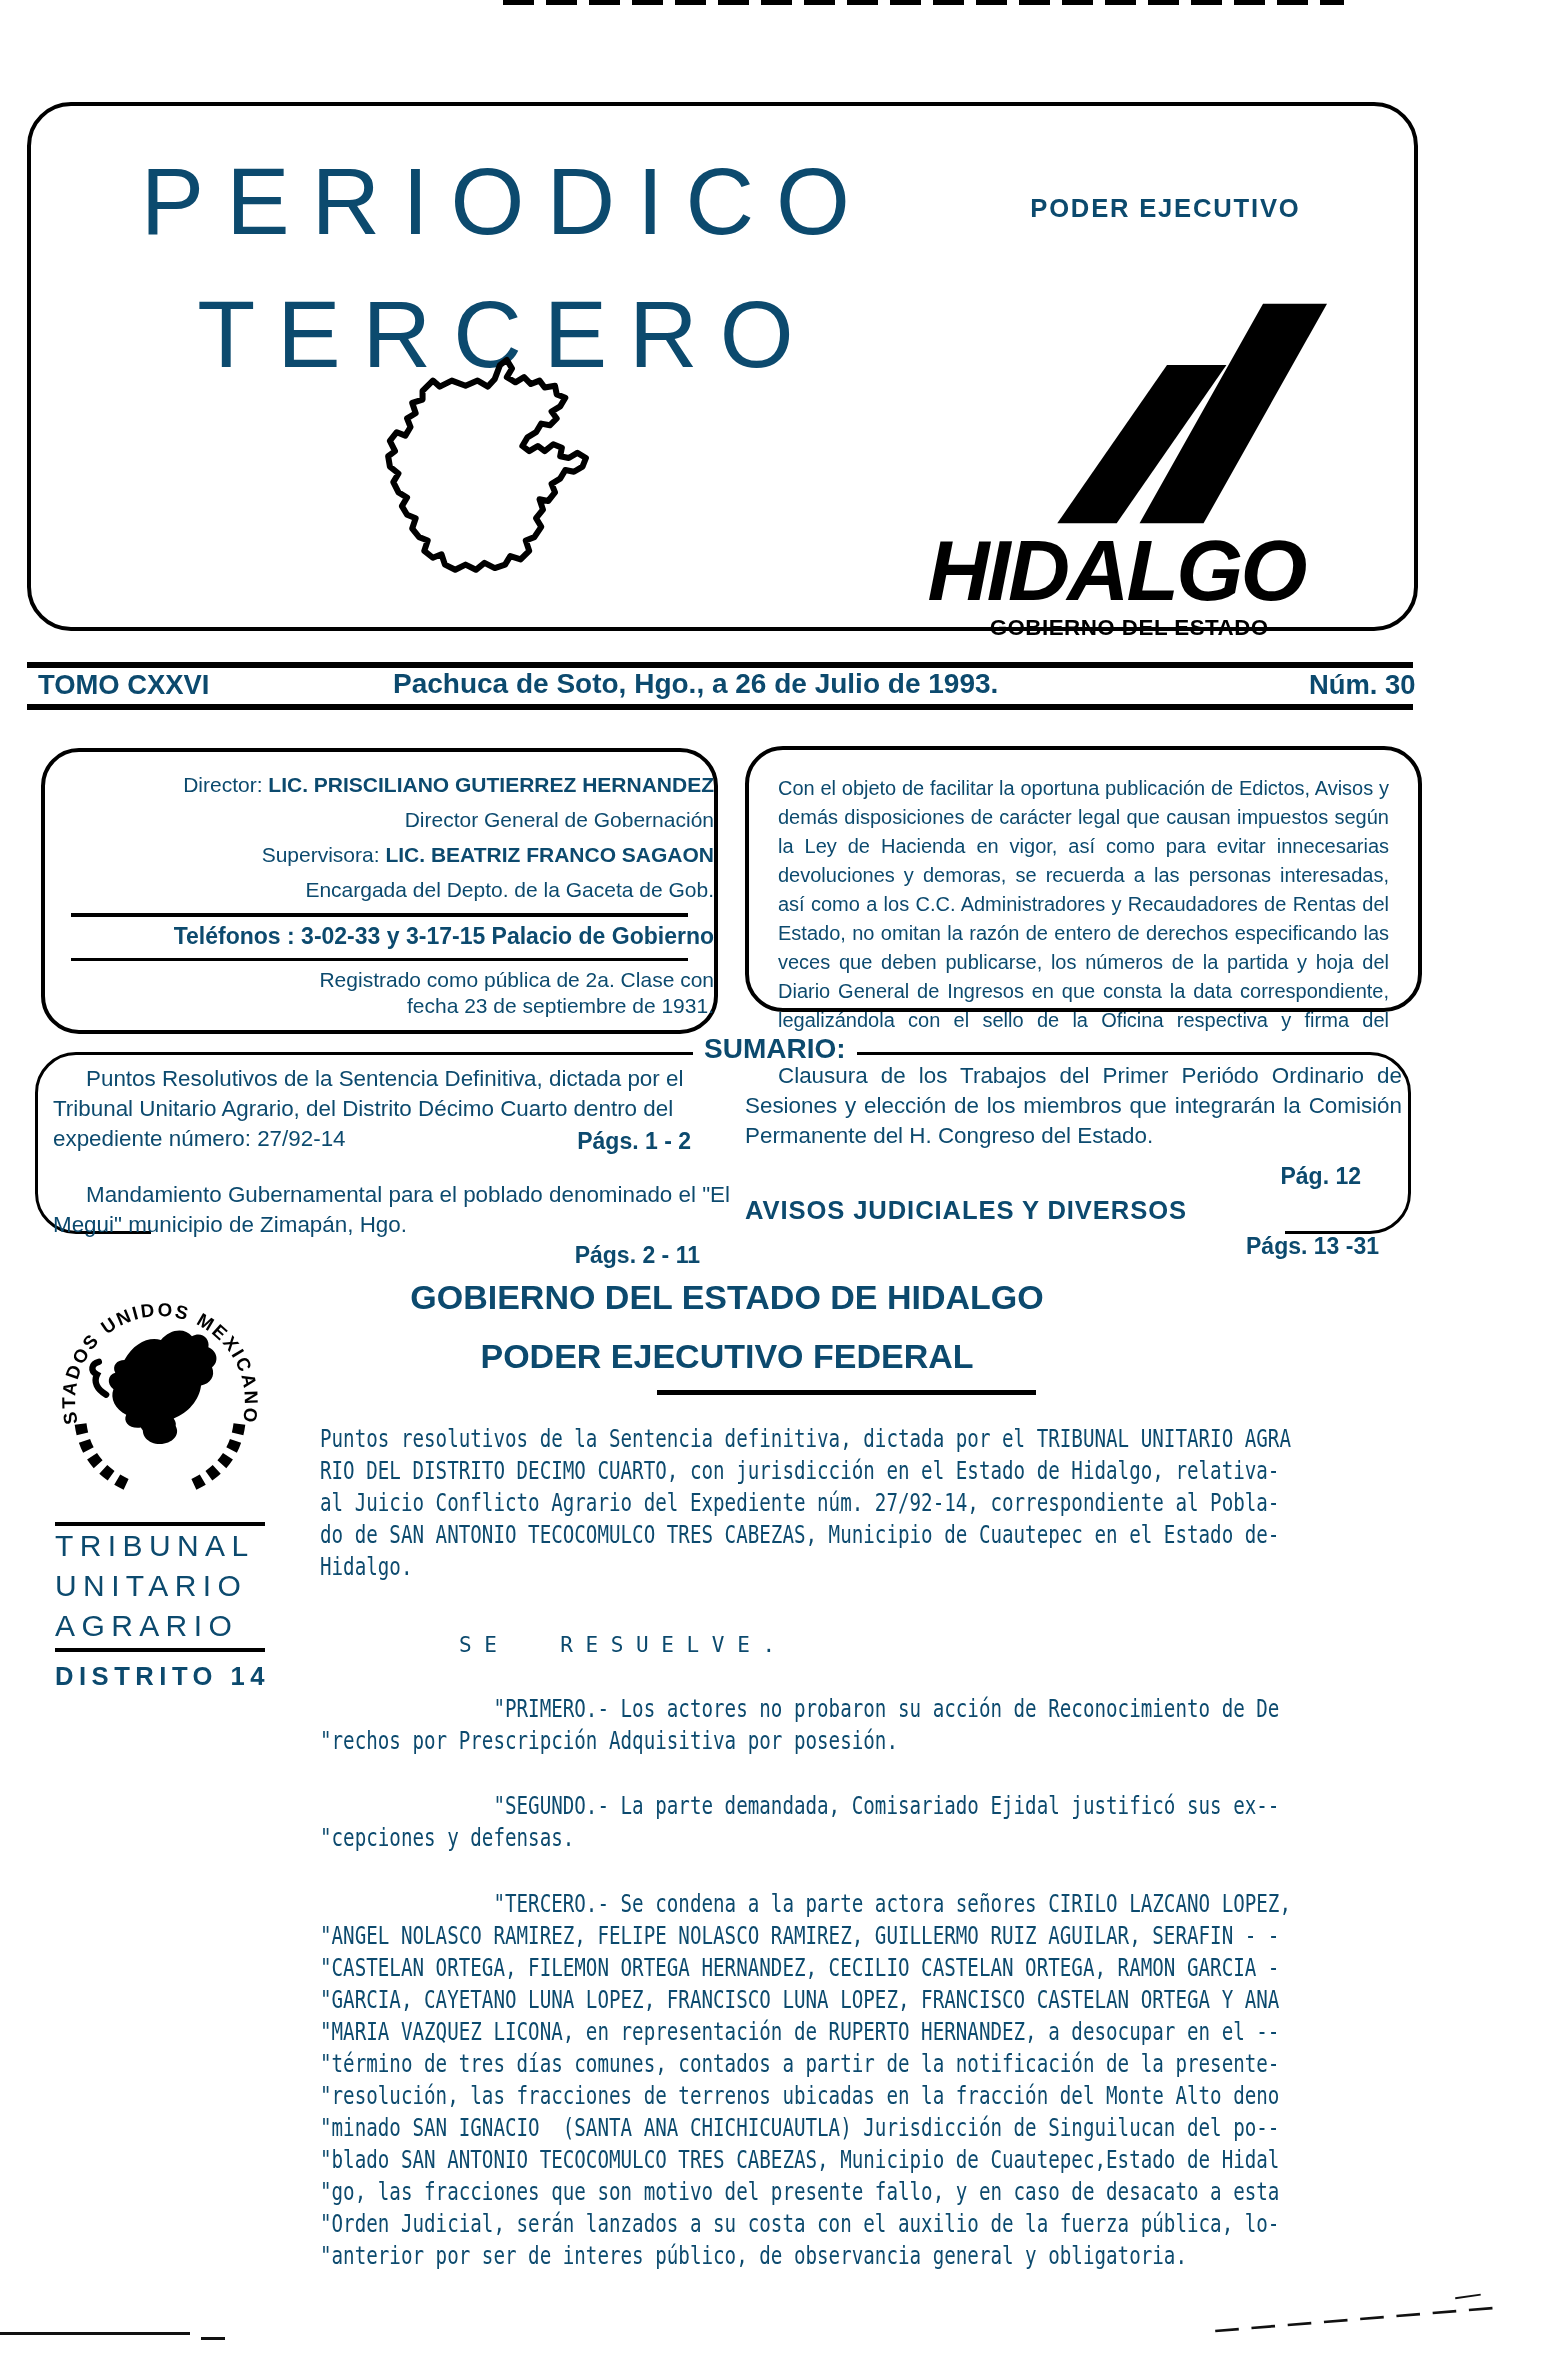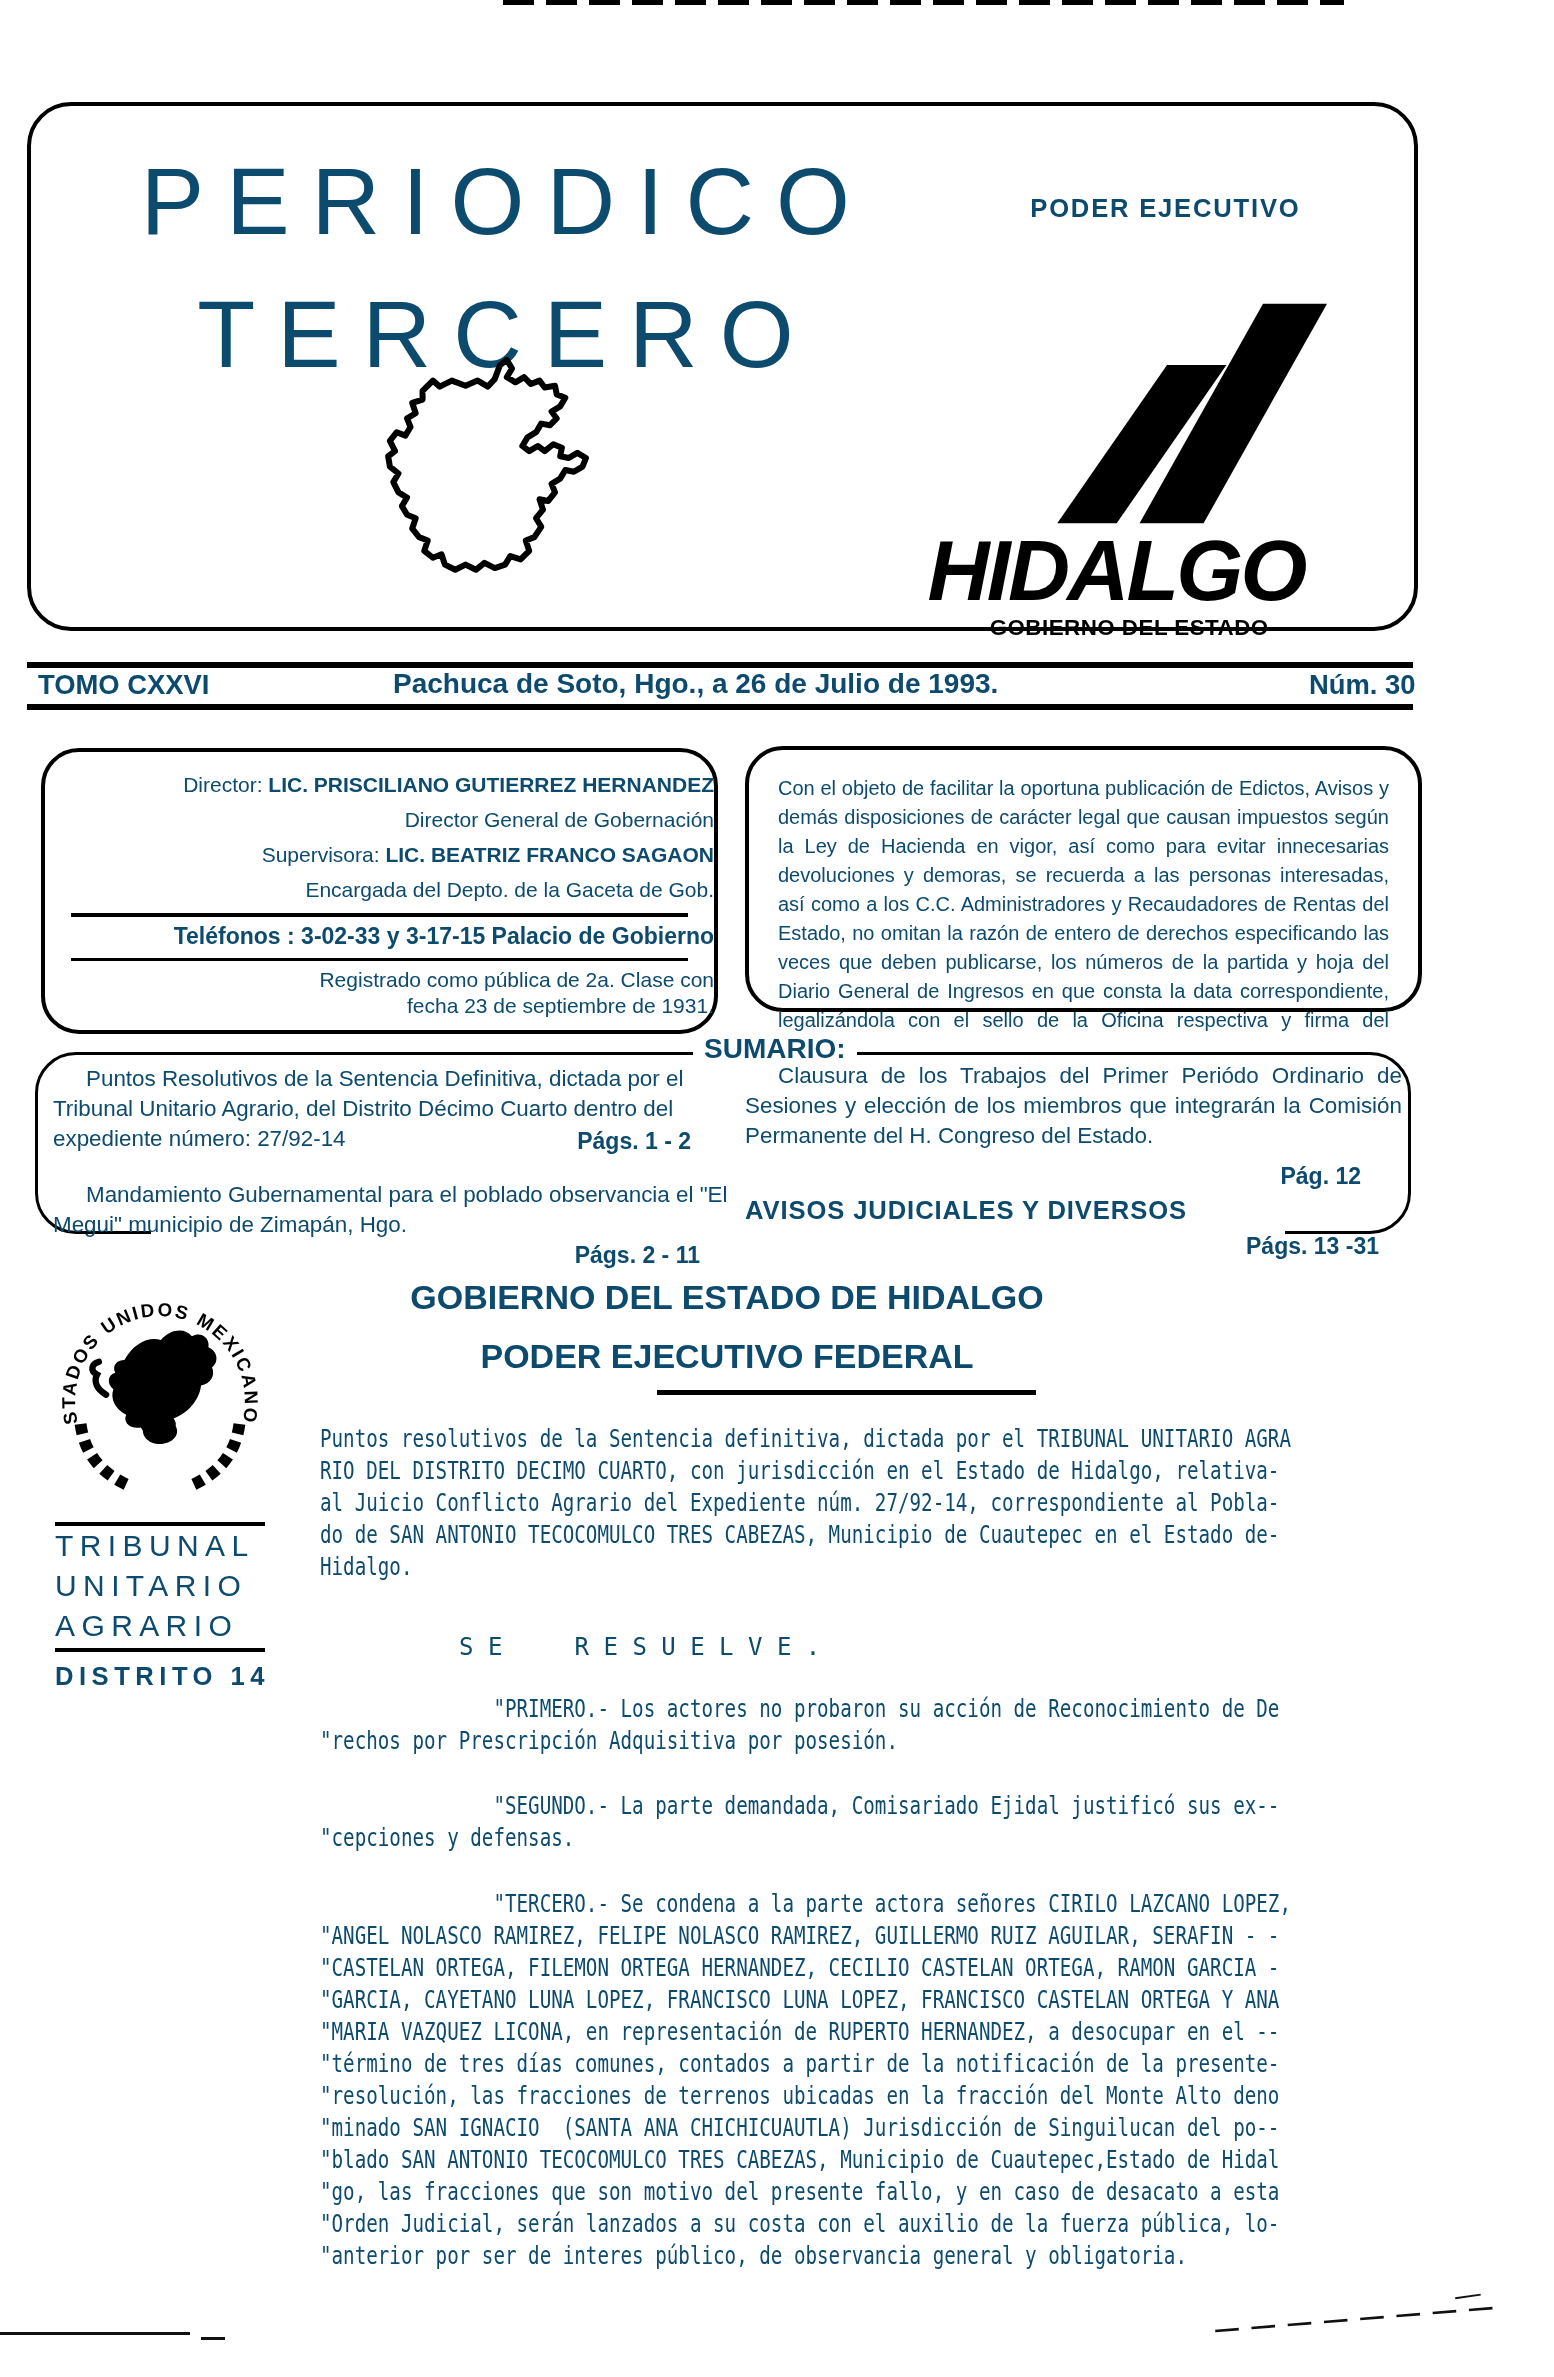--- a/index.html
+++ b/index.html
@@ -64,21 +64,21 @@
   .trib-block{left:55px;top:1522px;width:218px;}
   .trib-rule{height:3.7px;background:#000;width:210px;}
   .trib-line{font-size:30px;letter-spacing:6.4px;line-height:40px;white-space:nowrap;}
   .trib-district{font-size:25.6px;font-weight:bold;letter-spacing:5.5px;line-height:37px;margin-top:6.4px;white-space:nowrap;}
   .trib-rule2{margin-top:2.7px;}
 
   
   .bodyblock{position:absolute;left:320px;font-family:"DejaVu Sans Mono",monospace;font-size:24px;
     line-height:32px;white-space:pre;transform:scaleX(0.8);transform-origin:0 0;}
   .resuelve{position:absolute;left:459px;top:1633px;font-family:"DejaVu Sans Mono",monospace;
-    font-size:24px;white-space:pre;text-align:right;}
+    font-size:21px;white-space:pre;text-align:right;}
 
   
   .art-line1{left:0;top:2332px;width:190px;height:2.7px;background:#111;}
   .art-line1b{left:201px;top:2337px;width:24px;height:2.7px;background:#111;}
   .art-svg{left:1207px;top:2291px;width:311px;height:50px;}
 </style>
 </head>
 <body>
 
 <div class="page">
@@ -125,21 +125,21 @@
   <div class="abs sumario-box"></div>
   <div class="abs sum-mask"></div>
   <div class="abs sum-label">SUMARIO:</div>
 
   <div class="abs sum-col left">
     <div>
       <div class="sum-text">Puntos Resolutivos de la Sentencia Definitiva, dictada por el Tribunal Unitario Agrario, del Distrito Décimo Cuarto dentro del expediente número: 27/92-14</div>
       <div class="sum-pages pages-inline">Págs. 1 - 2</div>
     </div>
     <div class="mt26">
-      <div class="sum-text">Mandamiento Gubernamental para el poblado observancia el "El Megui" municipio de Zimapán, Hgo.</div>
+      <div class="sum-text">Mandamiento Gubernamental para el poblado denominado el "El Megui" municipio de Zimapán, Hgo.</div>
       <div class="sum-pages pages-own">Págs. 2 - 11</div>
     </div>
   </div>
 
   <div class="abs sum-col right">
     <div>
       <div class="sum-text just">Clausura de los Trabajos del Primer Periódo Ordinario de Sesiones y elección de los miembros que integrarán la Comisión Permanente del H. Congreso del Estado.</div>
       <div class="sum-pages r-pages1">Pág. 12</div>
     </div>
     <div>

